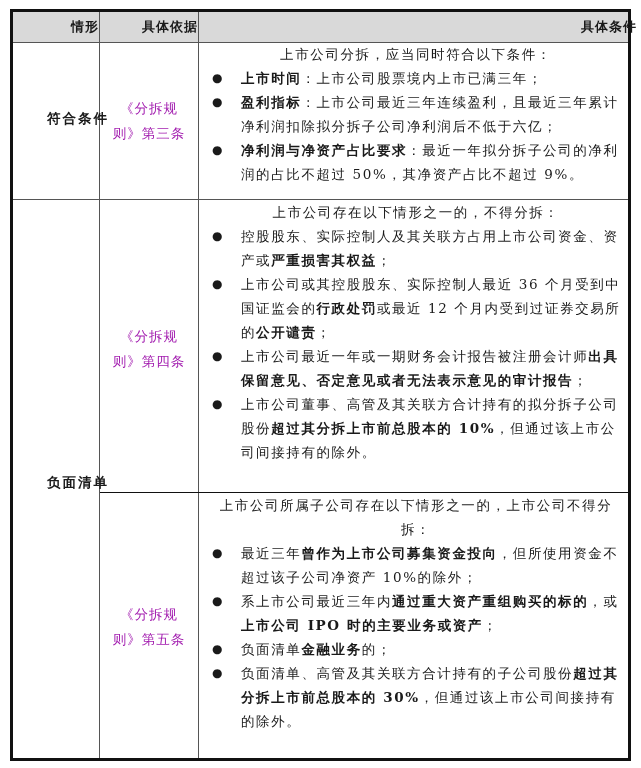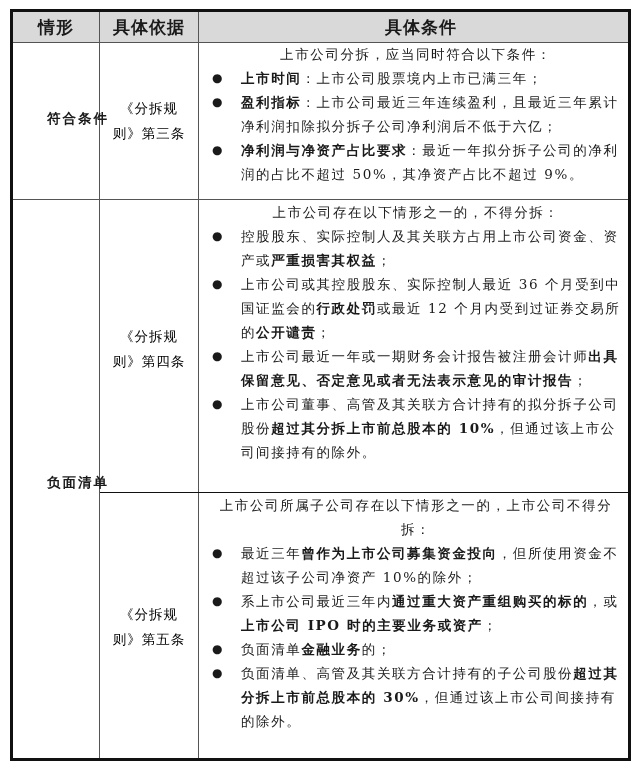--- a/index.html
+++ b/index.html
@@ -9,24 +9,24 @@
     position: absolute; left: 10px; top: 9px; width: 621px; height: 752px;
     border: 3px solid #111; box-sizing: border-box;
   }
   .vline { position: absolute; top: 0; bottom: 0; width: 1px; background: #555; }
   .hline { position: absolute; height: 1px; background: #555; }
   .hdr {
     position: absolute; left: 0; top: 0; right: 0; height: 30px;
     background: #d9d9d9; border-bottom: 1px solid #555;
   }
   .hcell { position: absolute; top: 0; height: 16px; line-height: 30px;
-           text-align: center; font-weight: bold; font-size: 17px; letter-spacing: 1px; }
+           text-align: right; font-weight: bold; font-size: 13px; letter-spacing: 1px; }
   .lcell { position: absolute; text-align: center; font-size: 13.5px; padding-left: 22px; }
   .lcell.bold { font-weight: bold; letter-spacing: 2px; }
-  .basis { position: absolute; text-align: center; font-size: 13.5px; line-height: 25px; letter-spacing: 1px; color: #000000; }
+  .basis { position: absolute; text-align: center; font-size: 13.5px; line-height: 25px; letter-spacing: 1px; color: #a21caf; }
   .cond { position: absolute; left: 194px; width: 414px; font-size: 13.5px; line-height: 24px; letter-spacing: 1.6px; }
   .cond .intro { padding-left: 4px; text-align: center; }
   .cond .item { position: relative; padding-left: 34px; }
   .cond .bullet { position: absolute; left: 5px; top: 0; font-size: 12px; }
   b { font-weight: bold; }
 </style>
 </head>
 <body>
 
 <div class="tbl">

